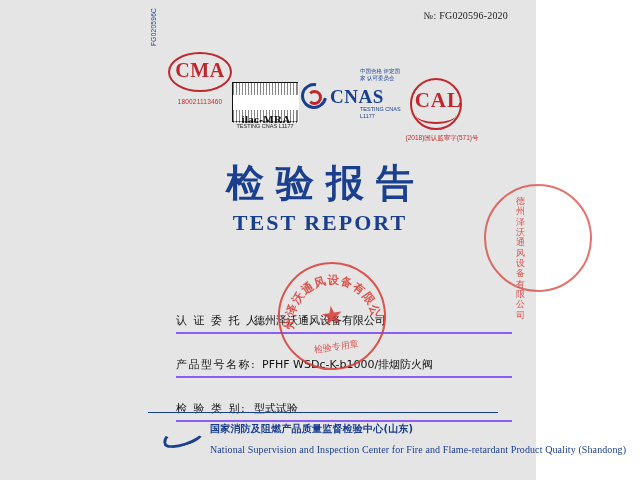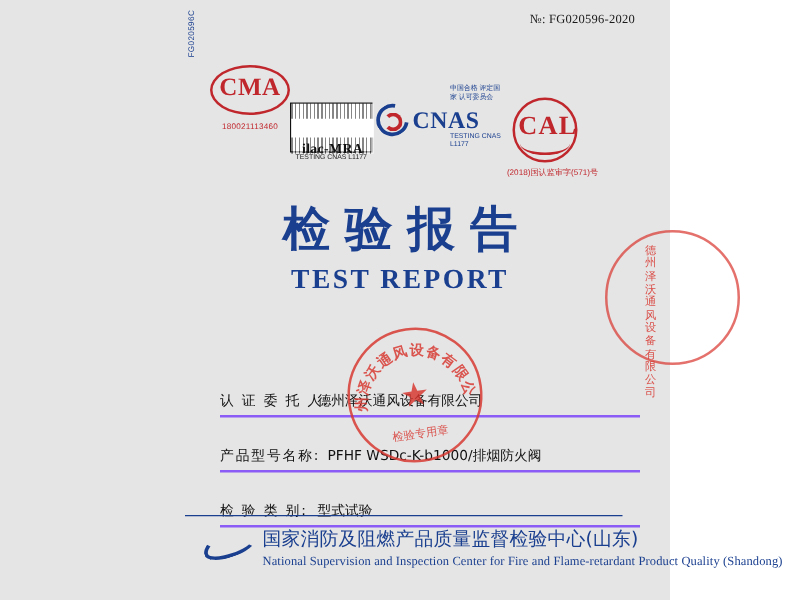--- a/index.html
+++ b/index.html
@@ -436,22 +436,22 @@
     font-weight: bold;
     color: #1a3f8f;
     letter-spacing: 0.5px;
     font-family: "Liberation Serif", serif;
     margin-top: 36px;
   }
   .footer-cn {
     position: absolute;
     left: 62px;
     top: 2px;
-    font-size: 15px;
-    font-weight: normal;
+    font-size: 10px;
+    font-weight: bold;
     color: #1a3f8f;
     letter-spacing: 0.2px;
     white-space: nowrap;
     font-family: "DejaVu Sans", sans-serif;
   }
   .footer-en {
     position: absolute;
     left: 62px;
     top: 24px;
     font-size: 10px;

